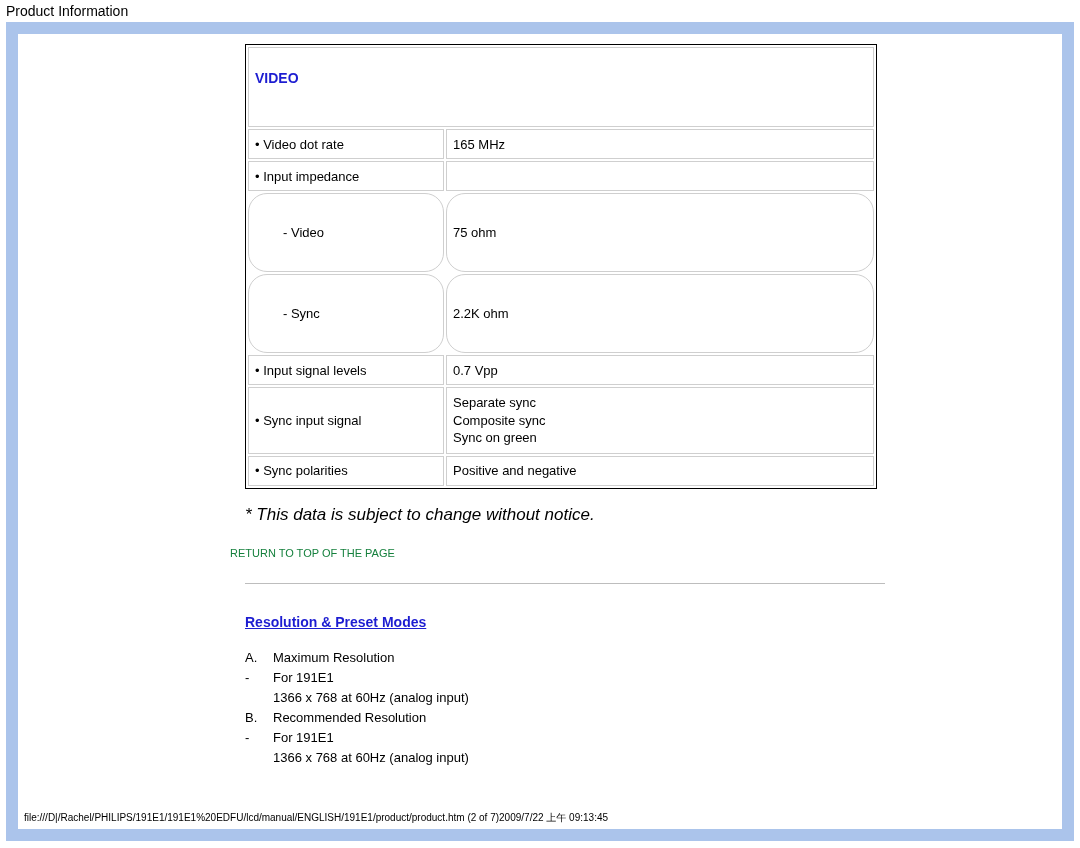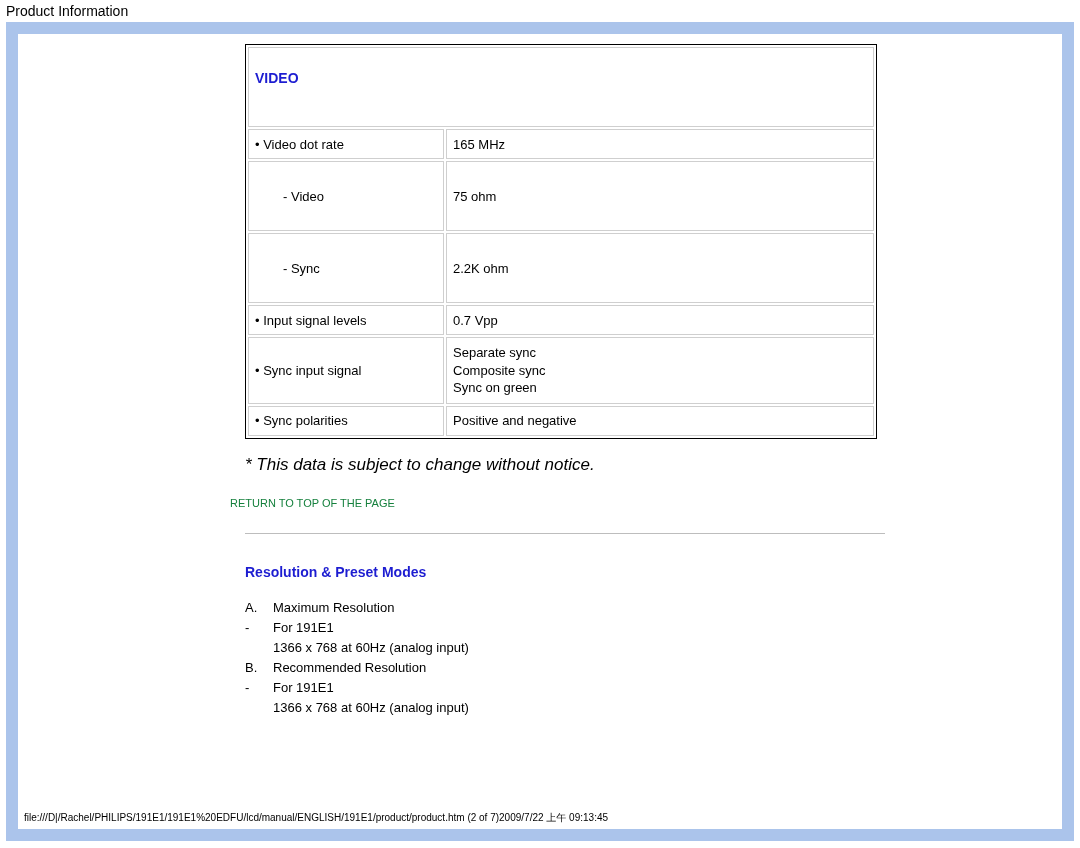--- a/index.html
+++ b/index.html
@@ -5,29 +5,29 @@
 * { box-sizing: border-box; margin: 0; padding: 0; }
 body { font-family: Arial, Helvetica, sans-serif; font-size: 13px; color: #000; background: #fff; }
 .header-text { font-size: 14px; padding: 3px 6px; }
 .outer-frame { background: #abc4eb; padding: 12px; margin: 0 6px; min-height: 810px; }
 .inner-frame { background: #fff; padding: 10px 0 30px 0; min-height: 795px; position: relative; }
 .content { margin-left: 212px; width: 670px; }
 .spec-table { border: 1px solid #000; border-collapse: separate; border-spacing: 2px; width: 632px; margin-left: 15px; margin-bottom: 16px; }
 .spec-table td { border: 1px solid #cfcfcf; padding: 4px 6px; font-size: 13px; vertical-align: middle; }
 .video-header-cell { border: 1px solid #cfcfcf; padding: 4px 6px; }
 .video-title { color: #1d1dd1; font-weight: bold; font-size: 14px; display: inline-block; padding: 18px 0 36px 0; }
-.row-tall td { height: 70px; }
+.row-tall td { height: 79px; border-radius: 19px; }
 .row-med td { height: 30px; }
 .row-multi td { line-height: 1.35; padding-top: 6px; padding-bottom: 6px; }
 .col-left { width: 196px; }
 .sub-indent { padding-left: 34px !important; }
 .notice { font-style: italic; font-size: 17px; margin: 14px 0 22px 15px; }
 .return-link { color: #15803d; font-size: 11px; text-align: left; display: block; margin: 0 auto 24px auto; cursor: pointer; }
 hr.sep { border: none; border-top: 1px solid #bdbdbd; margin: 0 0 30px 15px; width: 640px; }
-.section-heading { color: #1d1dd1; font-weight: bold; font-size: 14px; margin: 10px 0 18px 15px; }
+.section-heading { color: #1d1dd1; font-weight: bold; font-size: 14px; margin: 10px 0 18px 15px; text-decoration: underline; }
 .res-list { margin-left: 15px; font-size: 13px; line-height: 1.55; }
 .res-row { display: flex; }
 .res-label { width: 28px; text-align: left; }
 .res-value { }
 .footer-path { font-size: 10px; color: #000; position: absolute; left: 6px; bottom: 4px; }
 </style>
 </head>
 <body>
 
 <div class="header-text">
@@ -41,20 +41,24 @@
       <table class="spec-table">
         <tbody>
             <tr>
           <td colspan="2" class="video-header-cell">
             <span class="video-title">VIDEO</span>
           </td>
         </tr>
         <tr class="row-med">
           <td class="col-left">• Video dot rate</td>
           <td>165 MHz</td>
+        </tr>
+        <tr class="row-med">
+          <td class="col-left">• Input impedance</td>
+          <td></td>
         </tr>
         <tr class="row-tall">
           <td class="col-left sub-indent">- Video</td>
           <td>75 ohm</td>
         </tr>
         <tr class="row-tall">
           <td class="col-left sub-indent">- Sync</td>
           <td>2.2K ohm</td>
         </tr>
         <tr class="row-med">

